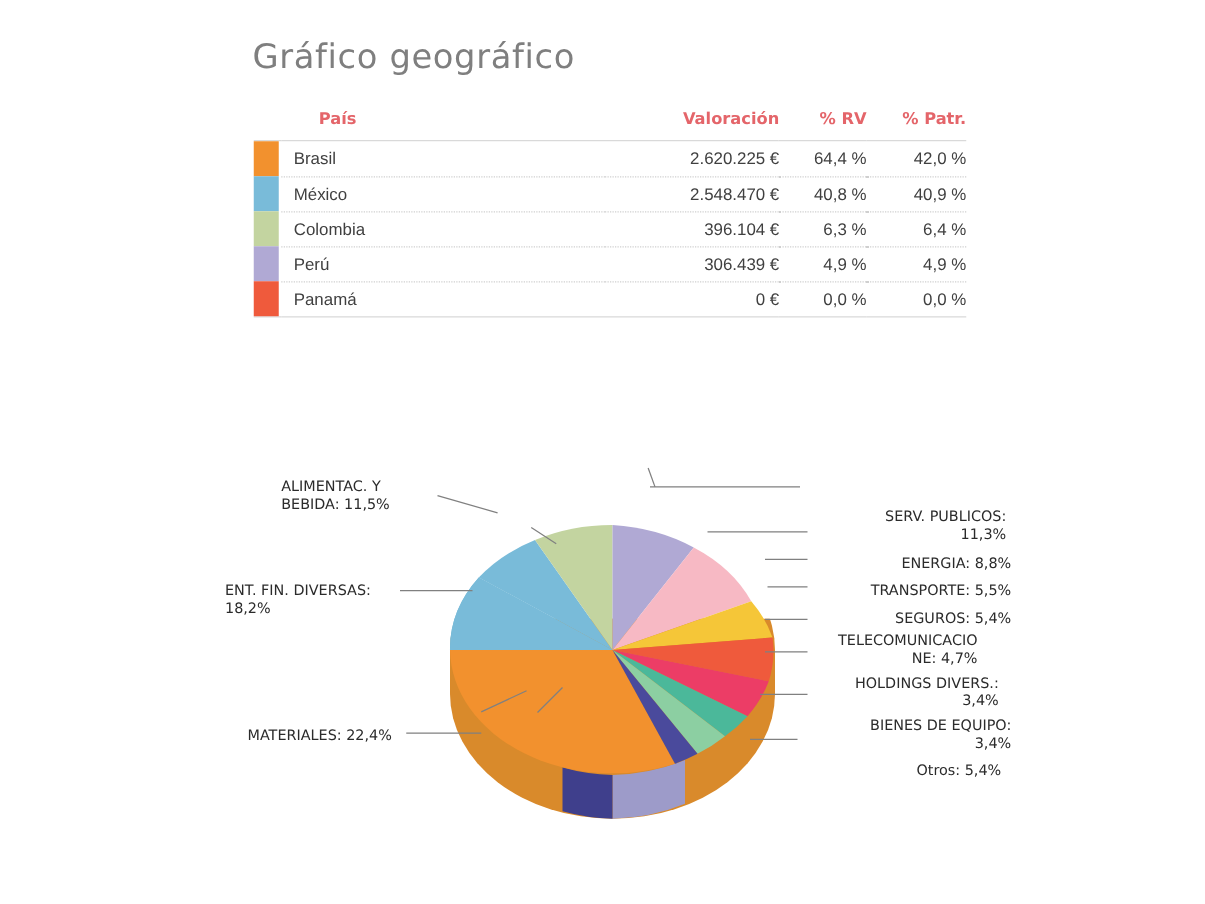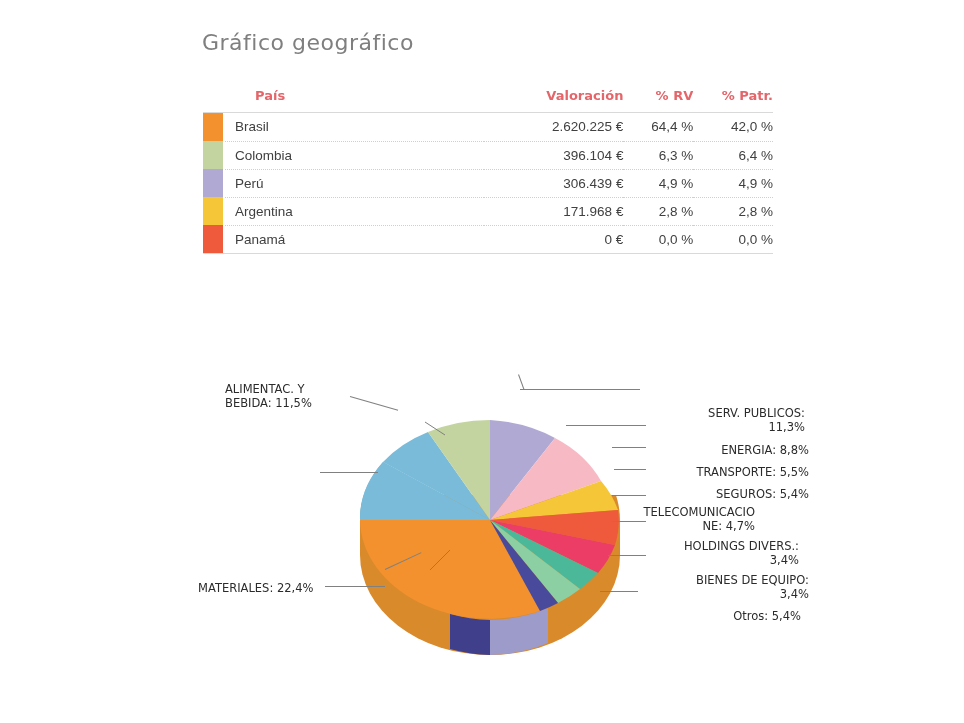--- a/index.html
+++ b/index.html
@@ -14,21 +14,21 @@
     color: #3b3b3b;
     position: relative;
     overflow: hidden;
   }
 
   
   .page-title {
     position: absolute;
     left: 202px;
     top: 30px;
-    font-size: 22px;
+    font-size: 27px;
     font-weight: 400;
     color: #7f7f7f;
     letter-spacing: 0.5px;
     font-family: "DejaVu Sans", sans-serif;
   }
 
   
   .geo-table {
     position: absolute;
     left: 203px;
@@ -136,49 +136,49 @@
           </div>
       </td>
       <td class="cell-country">Brasil</td>
       <td class="col-val">2.620.225 €</td>
       <td class="col-rv">64,4 %</td>
       <td class="col-pat">42,0 %</td>
     </tr>
     <tr>
       <td class="cell-swatch">
         <div class="swatch-wrap">
+            <span class="swatch" style="background: rgb(121, 187, 217);"></span>
+          </div>
+      </td>
+      <td class="cell-country">México</td>
+      <td class="col-val">2.548.470 €</td>
+      <td class="col-rv">40,8 %</td>
+      <td class="col-pat">40,9 %</td>
+    </tr>
+    <tr>
+      <td class="cell-swatch">
+        <div class="swatch-wrap">
             <span class="swatch" style="background: rgb(195, 212, 160);"></span>
           </div>
       </td>
       <td class="cell-country">Colombia</td>
       <td class="col-val">396.104 €</td>
       <td class="col-rv">6,3 %</td>
       <td class="col-pat">6,4 %</td>
     </tr>
     <tr>
       <td class="cell-swatch">
         <div class="swatch-wrap">
             <span class="swatch" style="background: rgb(176, 169, 212);"></span>
           </div>
       </td>
       <td class="cell-country">Perú</td>
       <td class="col-val">306.439 €</td>
       <td class="col-rv">4,9 %</td>
       <td class="col-pat">4,9 %</td>
-    </tr>
-    <tr>
-      <td class="cell-swatch">
-        <div class="swatch-wrap">
-            <span class="swatch" style="background: rgb(245, 198, 56);"></span>
-          </div>
-      </td>
-      <td class="cell-country">Argentina</td>
-      <td class="col-val">171.968 €</td>
-      <td class="col-rv">2,8 %</td>
-      <td class="col-pat">2,8 %</td>
     </tr>
     <tr>
       <td class="cell-swatch">
         <div class="swatch-wrap">
             <span class="swatch" style="background: rgb(239, 90, 60);"></span>
           </div>
       </td>
       <td class="cell-country">Panamá</td>
       <td class="col-val">0 €</td>
       <td class="col-rv">0,0 %</td>
@@ -236,20 +236,24 @@
       <line x1="95" y1="57" x2="115" y2="70"></line>
     </g>
   </svg>
 
   <div class="label left" style="left:225px; top:27px; width:125px;">
     <div>ALIMENTAC. Y</div>
     <div>BEBIDA: 11,5%</div>
   </div>
   <div class="leader" style="left:350px; top:41px; width:50px; transform:rotate(16deg); transform-origin:left center;"></div>
 
+  <div class="label left" style="left:180px; top:110px; width:150px;">
+    <div>ENT. FIN. DIVERSAS:</div>
+    <div>18,2%</div>
+  </div>
   <div class="leader" style="left:320px; top:117px; width:58px;"></div>
 
   <div class="label left" style="left:198px; top:226px; width:140px;">MATERIALES: 22,4%</div>
   <div class="leader" style="left:325px; top:231px; width:60px;"></div>
   <div class="leader" style="left:385px; top:214px; width:40px; transform:rotate(-25deg); transform-origin:left center;"></div>
 
   <div class="label right" style="left:645px; top:27px; width:160px;">
     <div>SERV. PUBLICOS:</div>
     <div>11,3%</div>
   </div>
@@ -258,21 +262,21 @@
 
   <div class="label right" style="left:649px; top:64px; width:160px;">ENERGIA: 8,8%</div>
   <div class="leader" style="left:566px; top:70px; width:80px;"></div>
 
   <div class="label right" style="left:649px; top:86px; width:160px;">TRANSPORTE: 5,5%</div>
   <div class="leader" style="left:612px; top:92px; width:34px;"></div>
 
   <div class="label right" style="left:649px; top:108px; width:160px;">SEGUROS: 5,4%</div>
   <div class="leader" style="left:614px; top:114px; width:32px;"></div>
 
-  <div class="label right" style="left:615px; top:126px; width:140px;">
+  <div class="label right" style="left:642px; top:126px; width:140px;">
     <div>TELECOMUNICACIO</div>
     <div>NE: 4,7%</div>
   </div>
   <div class="leader" style="left:612px; top:140px; width:34px;"></div>
 
   <div class="label right" style="left:649px; top:160px; width:150px;">
     <div>HOLDINGS DIVERS.:</div>
     <div>3,4%</div>
   </div>
   <div class="leader" style="left:612px; top:166px; width:34px;"></div>

